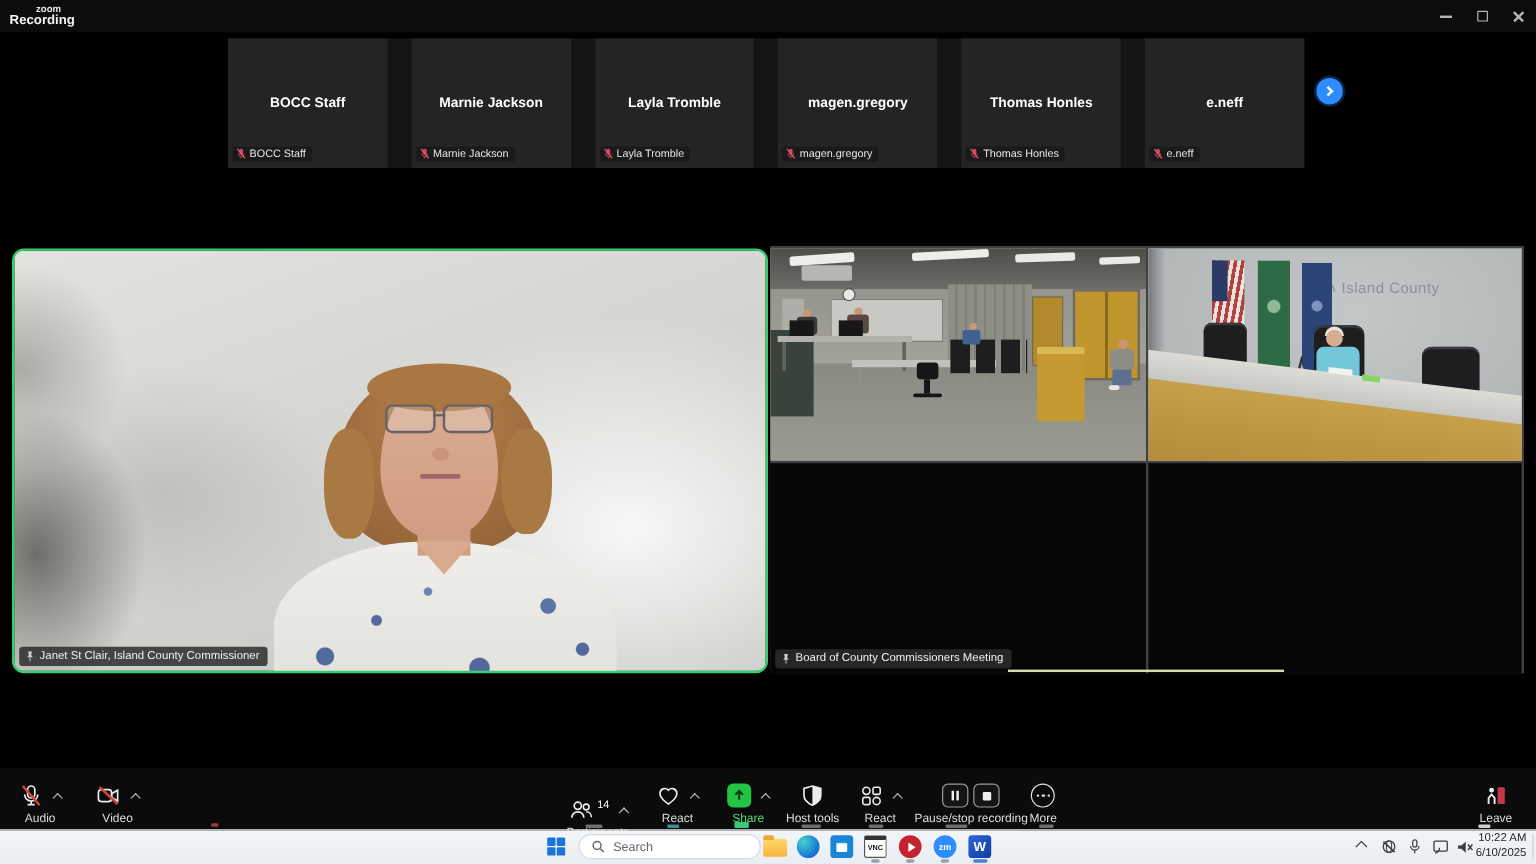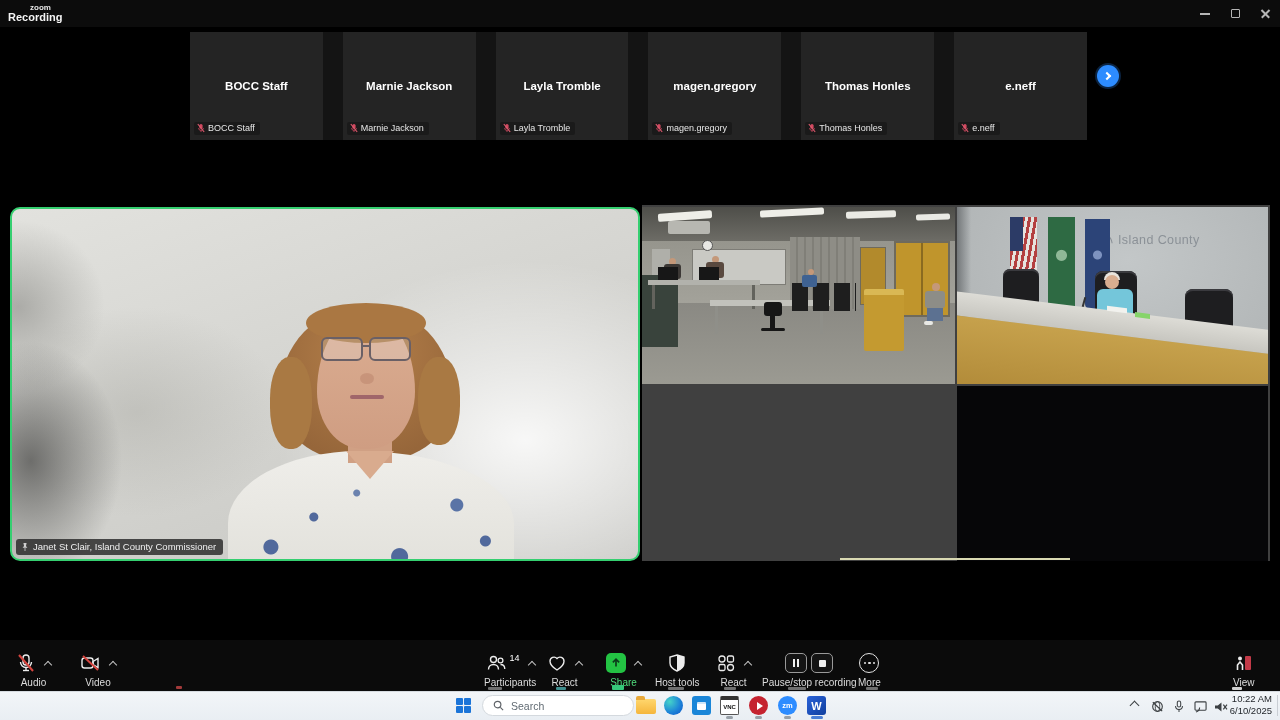--- a/index.html
+++ b/index.html
@@ -290,20 +290,29 @@
       <div class="sh" style="left:147px;top:65px;width:16px;height:8px;background:#e9e4dc;border-radius:8px 8px 0 0;"></div>
       <div class="sh" style="left:148px;top:68px;width:14px;height:14px;background:#d9ae90;border-radius:50%;"></div>
       <div class="sh" style="left:140px;top:82px;width:36px;height:26px;background:#74c6da;border-radius:6px 6px 0 0;"></div>
       <div class="sh" style="left:-4px;top:84px;width:322px;height:24px;background:linear-gradient(#dddcd6,#c7c6c0);transform:skewY(7deg);transform-origin:left top;"></div>
       <div class="sh" style="left:-4px;top:108px;width:322px;height:90px;background:linear-gradient(#c6a14c,#ac8534);transform:skewY(7deg);transform-origin:left top;"></div>
       <div class="sh" style="left:150px;top:100px;width:20px;height:5px;background:#f2f2ee;transform:skewY(7deg);"></div>
       <div class="sh" style="left:178px;top:106px;width:15px;height:5px;background:#86d46a;transform:skewY(7deg);"></div>
       <div class="sh" style="left:126px;top:90px;width:2px;height:10px;background:#333;transform:rotate(15deg);"></div>
     </div>
 
+    <div class="g-tile" id="tile-b1">
+      <div class="vid-label" style="left:4px;bottom:4px;">
+        <svg width="8" height="10" viewBox="0 0 10 12">
+            <path d="M3 1h4l-.8 3.6 1.8 2.4H2l1.8-2.4z" fill="#cfcfcf"></path>
+            <line x1="5" y1="7" x2="5" y2="11" stroke="#cfcfcf"></line>
+          </svg>
+        <span>Board of County Commissioners Meeting</span>
+      </div>
+    </div>
     <div class="g-tile" id="tile-b2"></div>
   </div>
   <div id="yline"></div>
 
   <div id="toolbar"></div>
 
   <div class="tool" style="left:16px;">
     <div class="tool-top">
       <svg width="20" height="20" viewBox="0 0 20 20">
           <rect x="7" y="2" width="6" height="10" rx="3" stroke="#ececec" fill="none" stroke-width="1.4"></rect>
@@ -322,21 +331,21 @@
       <svg width="21" height="20" viewBox="0 0 21 20">
           <rect x="2" y="5" width="11" height="10" rx="2.5" stroke="#ececec" fill="none" stroke-width="1.4"></rect>
           <path d="M13 8.5l5-3v9l-5-3z" stroke="#ececec" fill="none" stroke-width="1.4"></path>
           <line x1="3" y1="3" x2="18" y2="17" stroke="#d6453f" stroke-width="2"></line>
         </svg>
       <span class="chev"></span>
     </div>
     <span class="tool-label">Video</span>
   </div>
 
-  <div class="tool" style="left:484px;">
+  <div class="tool" style="left:472px;margin-top:12px;">
     <div class="tool-top">
       <svg width="21" height="20" viewBox="0 0 20 20">
           <circle cx="7" cy="6.5" r="3" stroke="#ececec" fill="none" stroke-width="1.4"></circle>
           <path d="M2 16.5c0-3 2.3-5 5-5s5 2 5 5" stroke="#ececec" fill="none" stroke-width="1.4"></path>
           <circle cx="14" cy="7.5" r="2.4" stroke="#ececec" fill="none" stroke-width="1.3"></circle>
           <path d="M14 11.5c2.4 0 4.3 1.8 4.3 4.5" stroke="#ececec" fill="none" stroke-width="1.3"></path>
         </svg>
       <span class="badge">14</span>
       <span class="chev"></span>
     </div>
@@ -413,21 +422,21 @@
   </div>
 
   <div class="tool" style="left:1233px;">
     <div class="tool-top">
       <svg width="20" height="20" viewBox="0 0 20 20">
           <rect x="11" y="3" width="6" height="14" fill="#c23a48" rx="1"></rect>
           <circle cx="6" cy="5.5" r="2" fill="#ececec"></circle>
           <path d="M3.5 17v-5l2.5-3 2.5 3v5" stroke="#ececec" stroke-width="1.6" fill="none"></path>
         </svg>
     </div>
-    <span class="tool-label">View</span>
+    <span class="tool-label">Leave</span>
   </div>
 
   <div class="cut" style="left:176px;top:686px;width:6px;height:3px;background:#a23a3a;"></div>
   <div class="cut" style="left:488px;top:687px;width:14px;height:3px;background:#6f6f6f;"></div>
   <div class="cut" style="left:556px;top:687px;width:10px;height:3px;background:#3f8f8f;"></div>
   <div class="cut" style="left:612px;top:685px;width:12px;height:5px;background:#35c97a;"></div>
   <div class="cut" style="left:668px;top:687px;width:16px;height:3px;background:#6f6f6f;"></div>
   <div class="cut" style="left:724px;top:687px;width:12px;height:3px;background:#6f6f6f;"></div>
   <div class="cut" style="left:788px;top:687px;width:18px;height:3px;background:#6f6f6f;"></div>
   <div class="cut" style="left:866px;top:687px;width:12px;height:3px;background:#6f6f6f;"></div>

